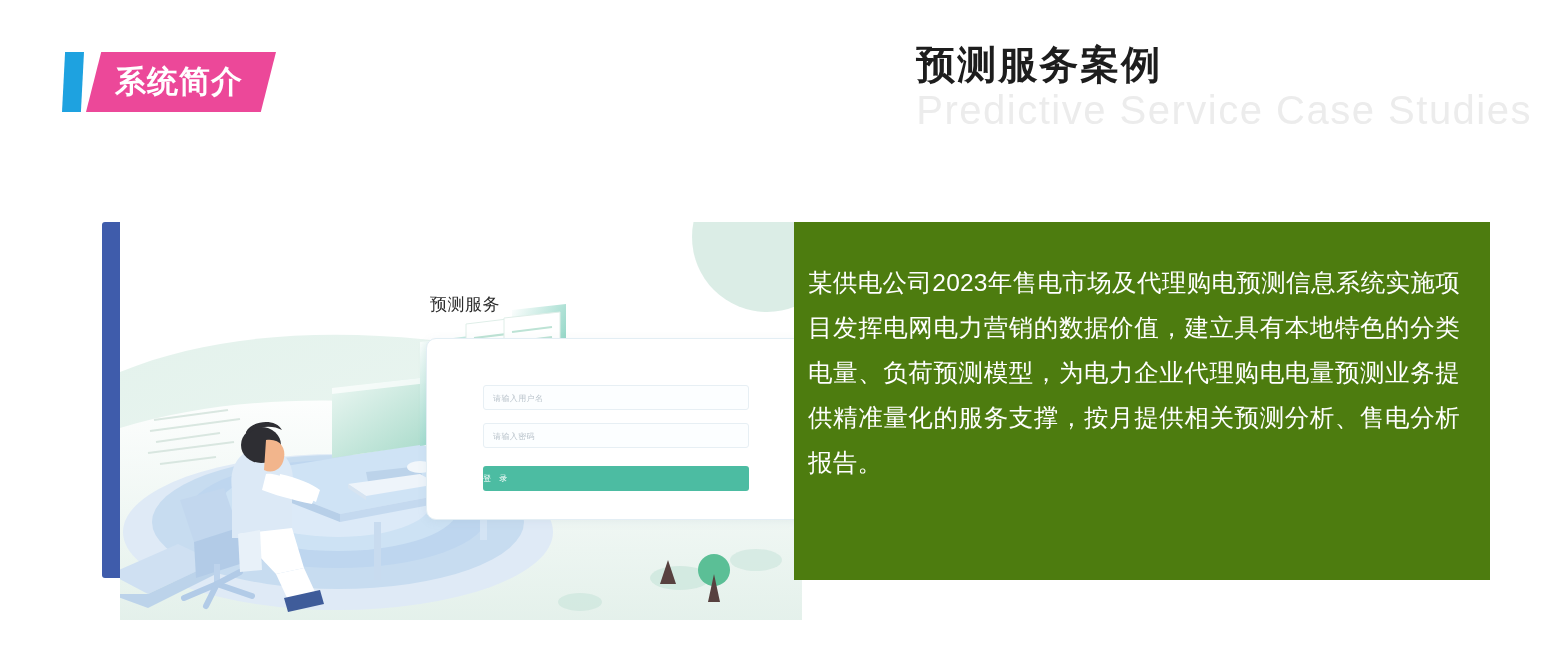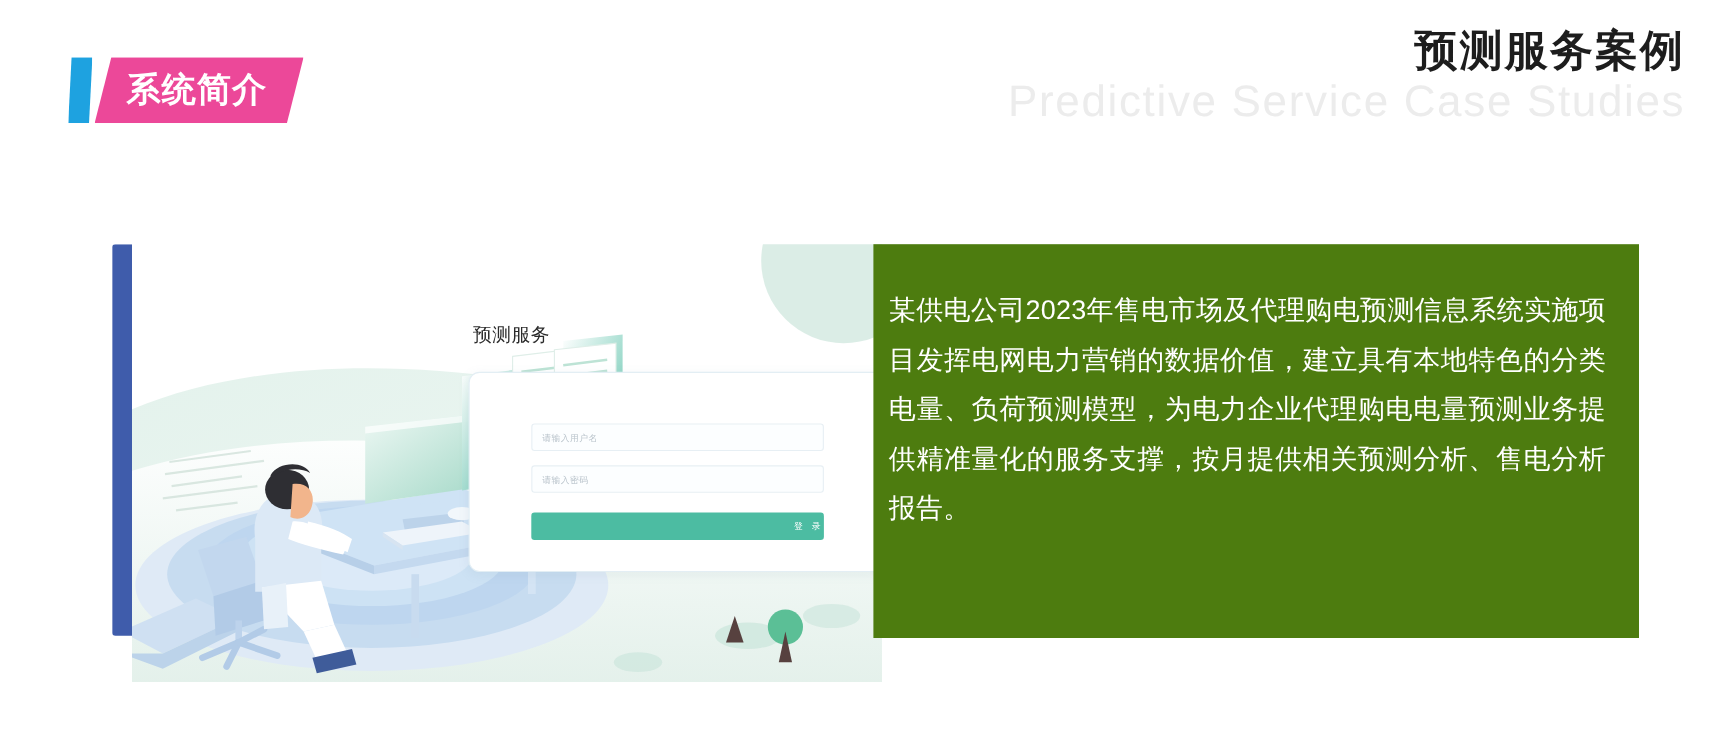--- a/index.html
+++ b/index.html
@@ -29,21 +29,21 @@
     display:flex;align-items:center;justify-content:center;
   }
   #banner-label{
     color:#ffffff;font-size:31px;font-weight:bold;letter-spacing:1px;
     transform:translateX(-2px);
     white-space:nowrap;
   }
 
   
   #page-heading{
-    position:absolute;right:36px;top:26px;text-align:right;
+    position:absolute;right:36px;top:44px;text-align:left;
   }
   #page-title{
     font-size:39px;font-weight:bold;color:#1d1d1d;letter-spacing:2px;
     line-height:1.08;white-space:nowrap;
   }
   #page-subtitle{
     font-size:40px;color:#ececec;letter-spacing:1.5px;
     line-height:1.12;margin-top:2px;white-space:nowrap;
   }
 
@@ -81,21 +81,21 @@
     position:absolute;left:56px;width:266px;height:25px;
     background:#fcfeff;border:1px solid #e7eff4;border-radius:3px;
     font-size:8px;color:#b9c3cb;line-height:25px;padding-left:9px;
     box-sizing:border-box;letter-spacing:.4px;
   }
   #mock-user{top:46px;}
   #mock-pass{top:84px;}
   #mock-submit{
     position:absolute;left:56px;top:127px;width:266px;height:25px;
     background:#4CBCA2;border-radius:3px;
-    font-size:8px;color:#ffffff;line-height:25px;text-align:right;
+    font-size:8px;color:#ffffff;line-height:25px;text-align:left;
     letter-spacing:3px;
   }
 
   
   #description-panel{
     position:absolute;left:794px;top:222px;width:696px;height:358px;
     background:#4d7c0f;box-sizing:border-box;
     padding:38px 30px 30px 14px;
   }
   #description-text{

